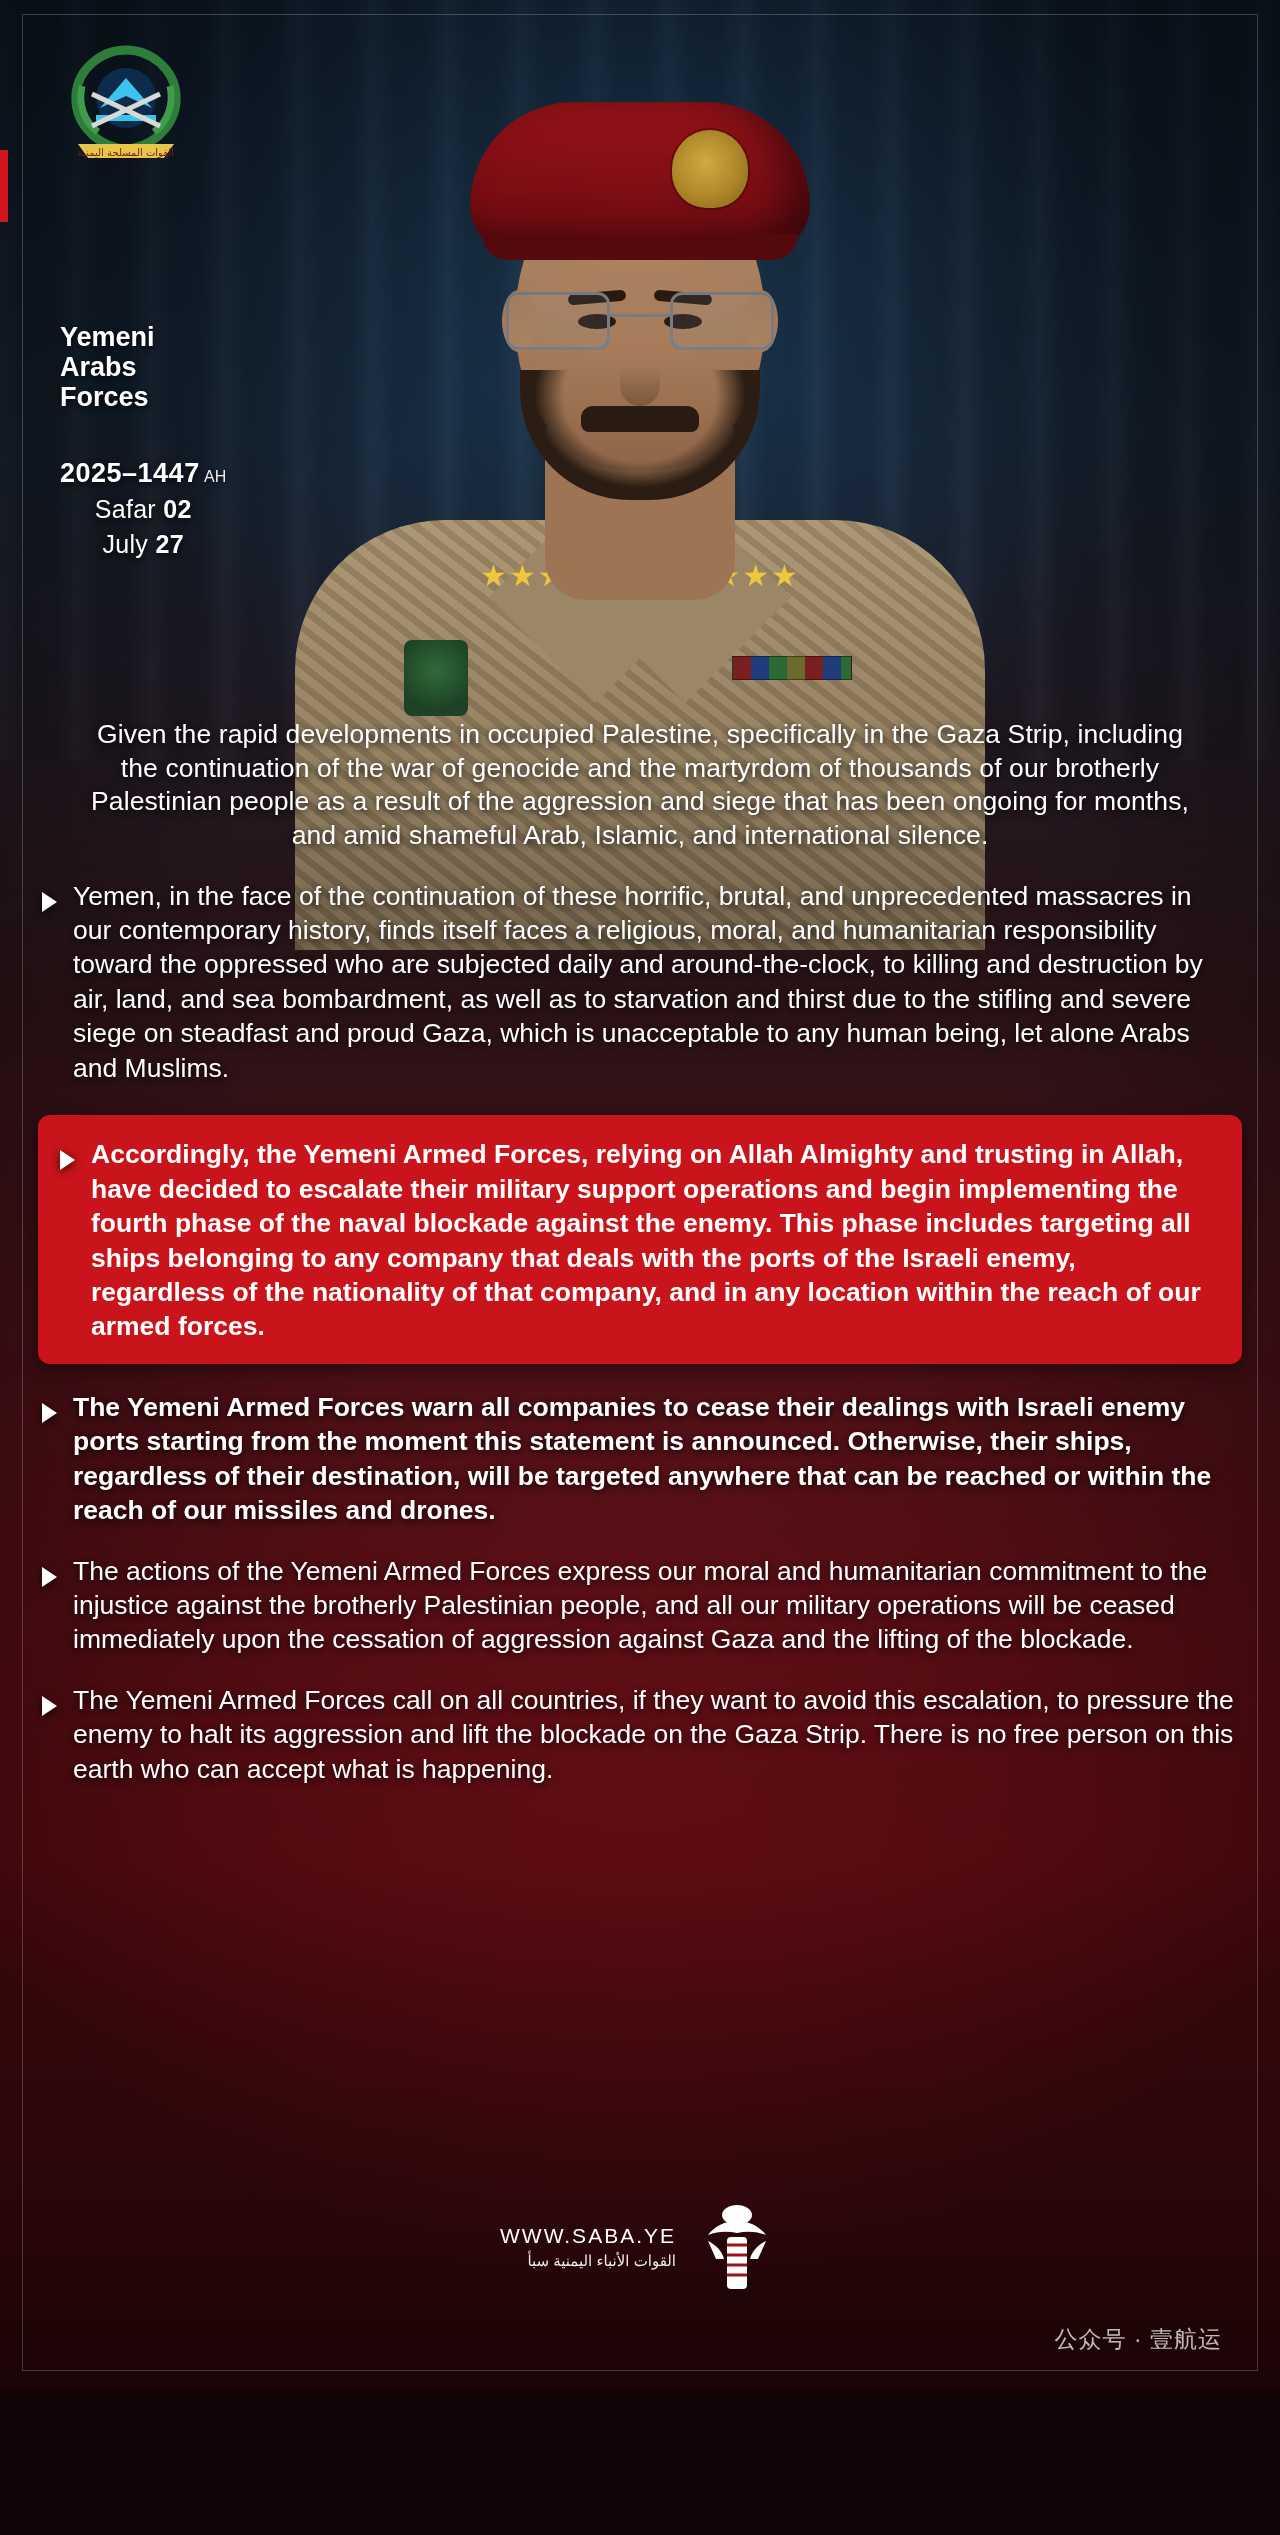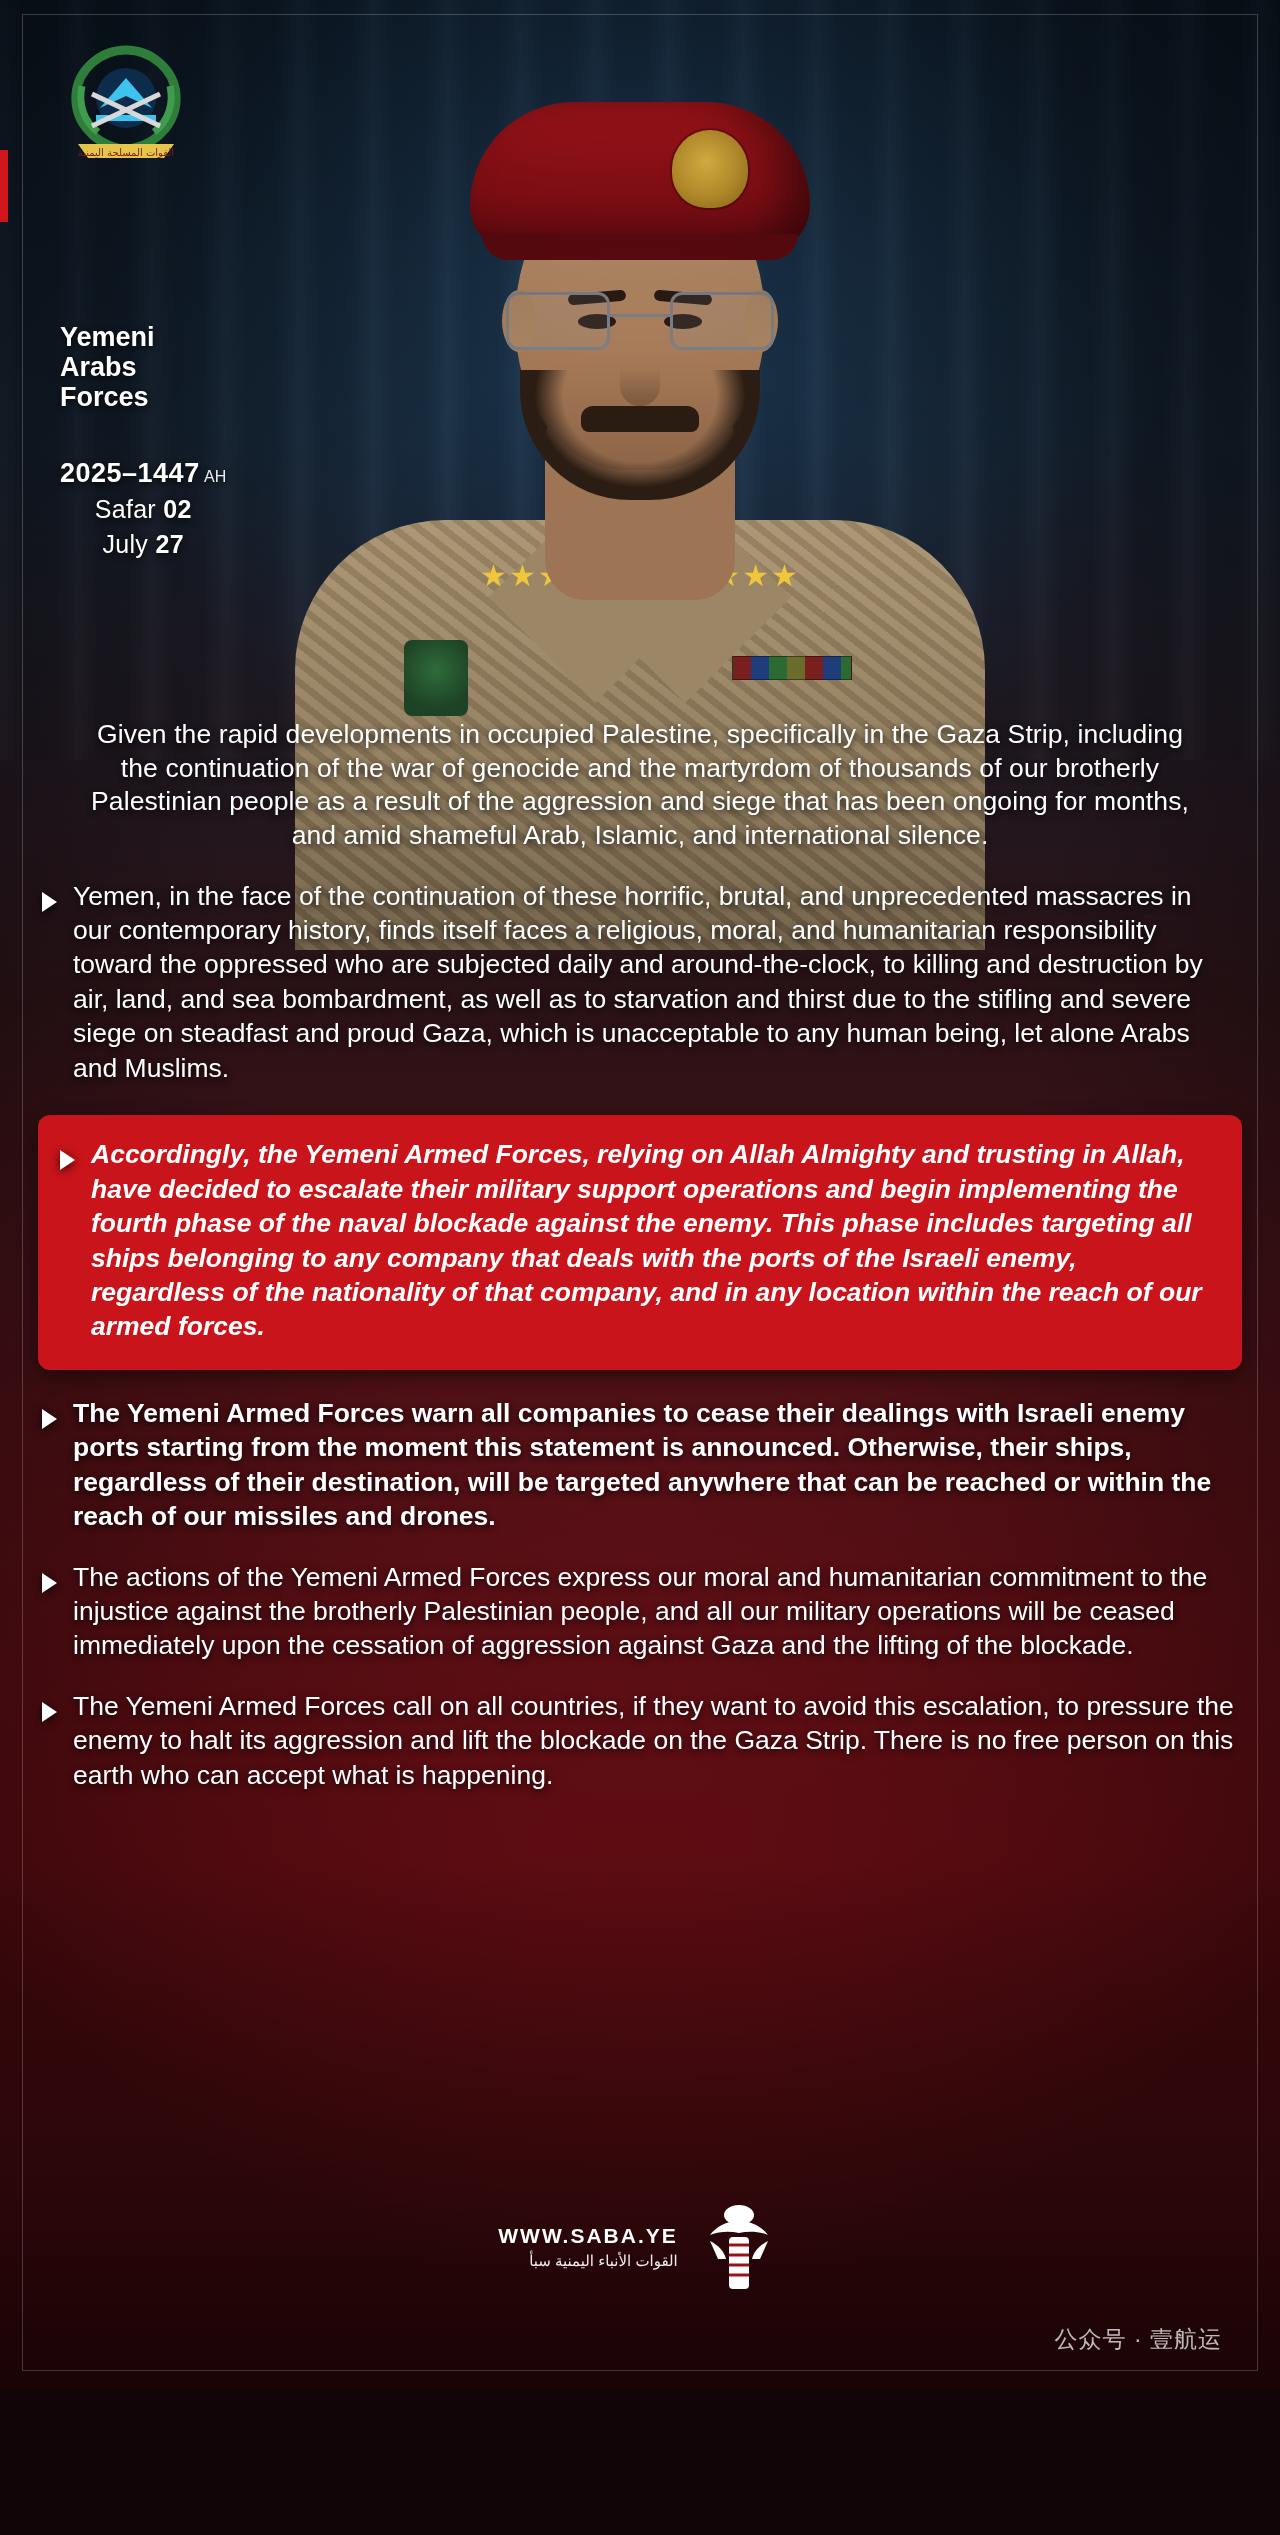--- a/index.html
+++ b/index.html
@@ -231,35 +231,34 @@
     font-size: 26.5px;
     line-height: 1.30;
     text-shadow: 0 2px 7px rgba(0,0,0,.85);
   }
   .bullet.bold .btext { font-weight: bold; }
 
   .highlight {
     margin-top: 30px;
     background: #c8141a;
     border-radius: 12px;
-    padding: 22px 26px 26px 18px;
+    padding: 22px 26px 20px 18px;
     box-shadow: 0 6px 18px rgba(0,0,0,.45);
-    font-style: italic;
   }
   .highlight .bullet { margin-top: 0; }
   .highlight .btext { font-weight: bold; text-shadow: none; }
 
   
   .footer {
     position: absolute; left: 0; right: 0; bottom: 96px;
     display: flex; align-items: center; justify-content: center; gap: 18px;
   }
   .footer .saba-text { text-align: right; color: #fff; }
   .footer .saba-url {
-    font-size: 21px; letter-spacing: 2px; font-weight: bold;
+    font-size: 21px; letter-spacing: 2px; font-weight: normal;
   }
   .footer .saba-ar { font-size: 15px; opacity: .92; margin-top: 4px; }
   .saba-logo { width: 86px; height: 92px; }
   .wechat {
     position: absolute; right: 58px; bottom: 34px;
     color: rgba(255,255,255,.72);
     font-size: 23px;
     letter-spacing: 1px;
   }
 </style>

